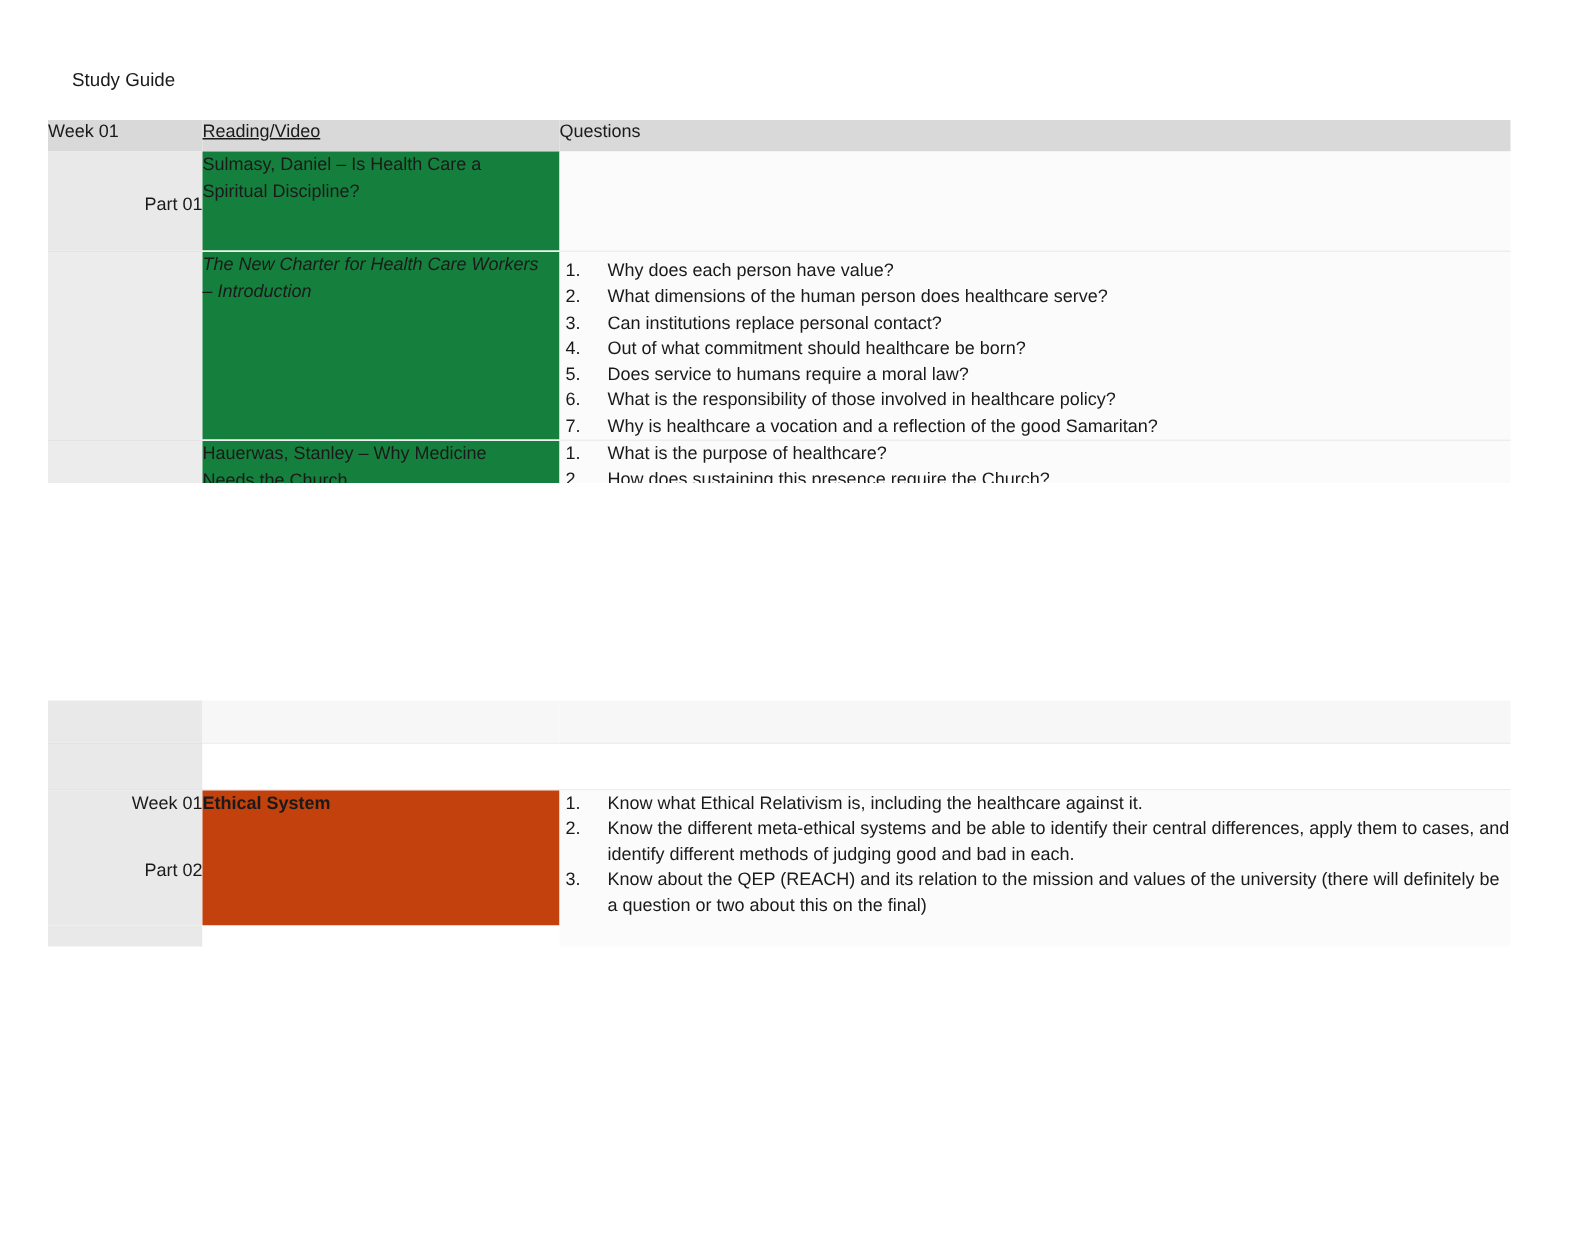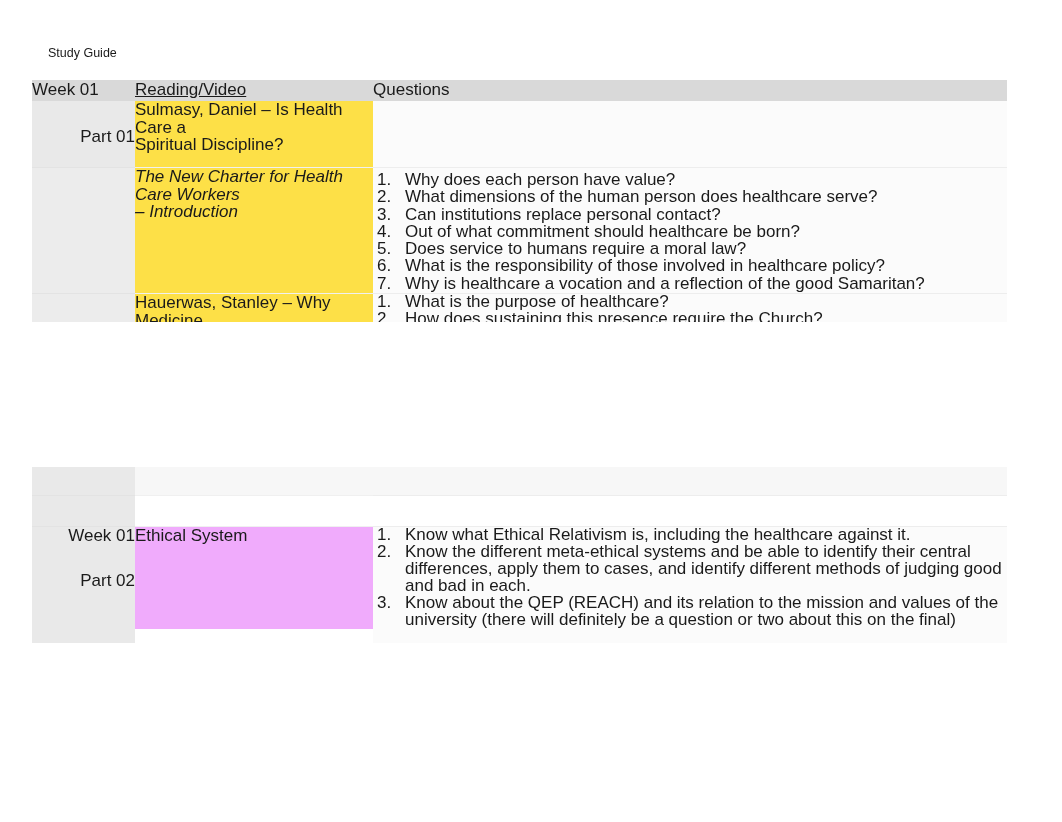--- a/index.html
+++ b/index.html
@@ -35,21 +35,21 @@
     white-space: nowrap;
   }
 
   
   .study-table {
     position: absolute;
     left: 32px;
     width: 975px;
     border-collapse: collapse;
     table-layout: fixed;
-    font-size: 17px;
+    font-size: 12px;
     color: #1a1a1a;
   }
   .study-table.t1 { top: 80px; }
   .study-table.t2 { top: 467px; }
 
   .study-table col.c-week  { width: 103px; }
   .study-table col.c-read  { width: 238px; }
   .study-table col.c-quest { width: 634px; }
 
   .study-table td,
@@ -61,21 +61,21 @@
     text-align: left;
   }
 
   
   .cell-week {
     background: #e9e9e9;
     padding: 6px 0 6px 16px;
   }
   .cell-week.plain { background: #ececec; }
   .cell-read {
-    background: #fde047;
+    background: #15803d;
     padding: 6px 8px 6px 6px;
   }
   .cell-quest {
     background: #fbfbfb;
     padding: 6px 10px 6px 6px;
   }
 
   
   .hdr-week, .hdr-read, .hdr-quest {
     background: #d9d9d9;
@@ -161,21 +161,21 @@
 
   .row-blank .cell-week  { background: #e9e9e9; }
   .row-blank .cell-read  { background: #f7f7f7; }
   .row-blank .cell-quest { background: #f7f7f7; }
 
   .row-blank2 .cell-week  { background: #e9e9e9; }
   .row-blank2 .cell-read  { background: #ffffff; }
   .row-blank2 .cell-quest { background: #ffffff; }
 
   .row-ethics .cell-week  { height: 90px; background: #e9e9e9; }
-  .row-ethics .cell-read  { height: 90px; background: #f0abfc; }
+  .row-ethics .cell-read  { height: 90px; background: #c2410c; font-weight: bold; }
   .row-ethics .cell-quest { height: 90px; background: #fbfbfb; }
 
   .bottom-pad .cell-week  { height: 14px; background: #e9e9e9; }
   .bottom-pad .cell-read  { height: 14px; background: #ffffff; }
   .bottom-pad .cell-quest { height: 14px; background: #fbfbfb; }
 </style>
 </head>
 <body>
 
 <div class="page">

